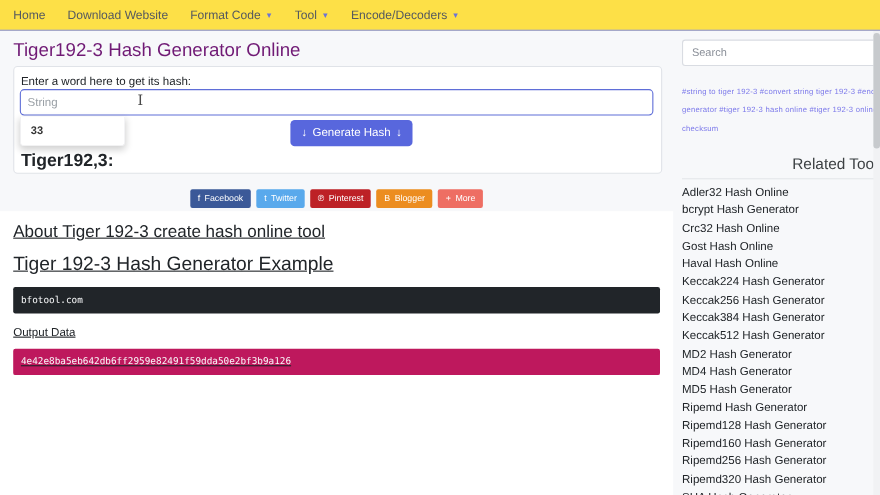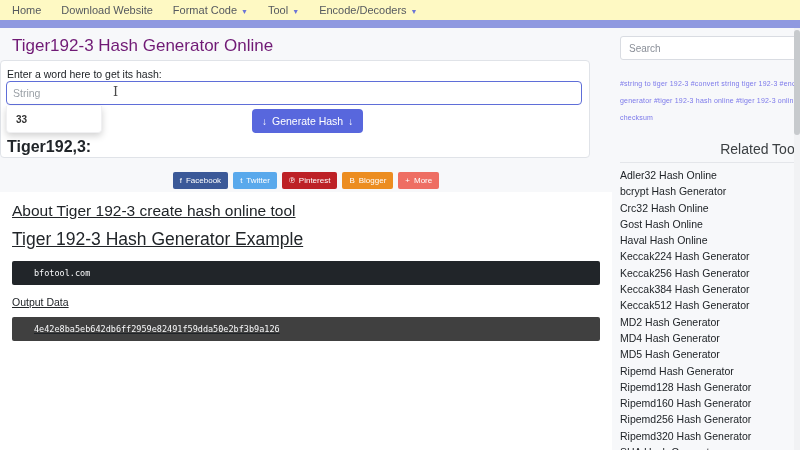--- a/index.html
+++ b/index.html
@@ -5,36 +5,36 @@
   * { box-sizing: border-box; }
   html, body { margin: 0; padding: 0; }
   body {
     width: 800px; height: 450px; overflow: hidden; position: relative;
     background: #f7f8fa; font-family: "Liberation Sans", sans-serif;
     color: #212529;
   }
   
   .navbar {
     position: absolute; top: 0; left: 0; width: 800px; height: 28px;
-    background: #fef9c3; border-bottom: 8px solid #d946ef;
+    background: #fde047; border-bottom: 1px solid #d946ef;
     display: flex; align-items: center; padding-left: 2px; z-index: 7;
   }
   .nav-item {
     font-size: 11px; color: #55595f; padding: 0 10px; cursor: pointer;
     display: inline-flex; align-items: center; gap: 4px; white-space: nowrap;
   }
   .nav-caret { font-size: 7px; color: #6b74d6; position: relative; top: 1px; }
   
   .page-title {
     position: absolute; left: 12px; top: 36px; font-size: 17px;
     font-weight: 400; color: #701a75;
   }
   
   .card {
-    position: absolute; left: 0; top: 60px; width: 590px; height: 98px;
+    position: absolute; left: 12px; top: 60px; width: 590px; height: 98px;
     background: #fff; border: 1px solid #e0e3e8; border-radius: 4px;
   }
   .form-label { position: absolute; left: 6px; top: 7px; font-size: 10.5px; color: #212529; }
   .string-input {
     position: absolute; left: 5px; top: 20px; width: 576px; height: 24px;
     border: 1px solid #5f6ed8; border-radius: 4px; outline: none;
     font-family: "Liberation Sans", sans-serif; font-size: 10.5px;
     padding: 0 6px; color: #333; background: #fff;
   }
   .string-input::placeholder { color: #9aa0a6; }
@@ -72,21 +72,21 @@
   .about-section {
     position: absolute; left: 0; top: 192px; width: 612px; height: 258px;
     background: #fff; padding: 10px 12px; overflow: hidden; text-decoration: underline;
   }
   .about-heading { margin: 0 0 9px; font-size: 15.5px; font-weight: 400; color: #212529; }
   .about-text { margin: 0 0 11px; font-size: 9.5px; color: #212529; white-space: nowrap; overflow: hidden; }
   .example-heading { margin: 0 0 11px; font-size: 17.5px; font-weight: 400; color: #212529; }
   .data-label { margin: 0 0 9px; font-size: 10.5px; }
   .code-block {
     color: #f8f9fa; font-family: "DejaVu Sans Mono", monospace; font-size: 8.5px;
-    padding: 7px 22px; border-radius: 2px; margin: 0 0 11px; white-space: nowrap; overflow: hidden;
+    padding: 7px 7px; border-radius: 2px; margin: 0 0 11px; white-space: nowrap; overflow: hidden;
   }
   
   .sidebar { position: absolute; left: 620px; top: 28px; width: 285px; }
   .search-input {
     display: block; width: 278px; height: 24px; margin-top: 8px;
     border: 1px solid #d9dce2; border-radius: 3px; outline: none;
     font-family: "Liberation Sans", sans-serif; font-size: 10px;
     padding: 0 8px; color: #333; background: #fff;
   }
   .search-input::placeholder { color: #8a8f98; }
@@ -182,21 +182,21 @@
       <span class="share-icon"><i style="font-style:normal">+</i></span>
       <span>More</span>
     </button>
   </div>
 
 <div class="about-section">
   <h2 class="about-heading">About Tiger 192-3 create hash online tool</h2>
   <h2 class="example-heading">Tiger 192-3 Hash Generator Example</h2>
   <div class="code-block" style="background: rgb(33, 37, 41);">bfotool.com</div>
   <p class="data-label">Output Data</p>
-  <div class="code-block" style="background: #404040;">4e42e8ba5eb642db6ff2959e82491f59dda50e2bf3b9a126</div>
+  <div class="code-block" style="background: #be185d;">4e42e8ba5eb642db6ff2959e82491f59dda50e2bf3b9a126</div>
 </div>
 
 <div class="sidebar">
   <input class="search-input" type="text" placeholder="Search" style="">
   <div class="tags-block" style="color: rgb(123, 120, 234);">
 
       <div class="tag-line">#string to tiger 192-3   #convert string tiger 192-3   #encode</div>
 
       <div class="tag-line">generator   #tiger 192-3 hash online   #tiger 192-3 online   #ti</div>
 

